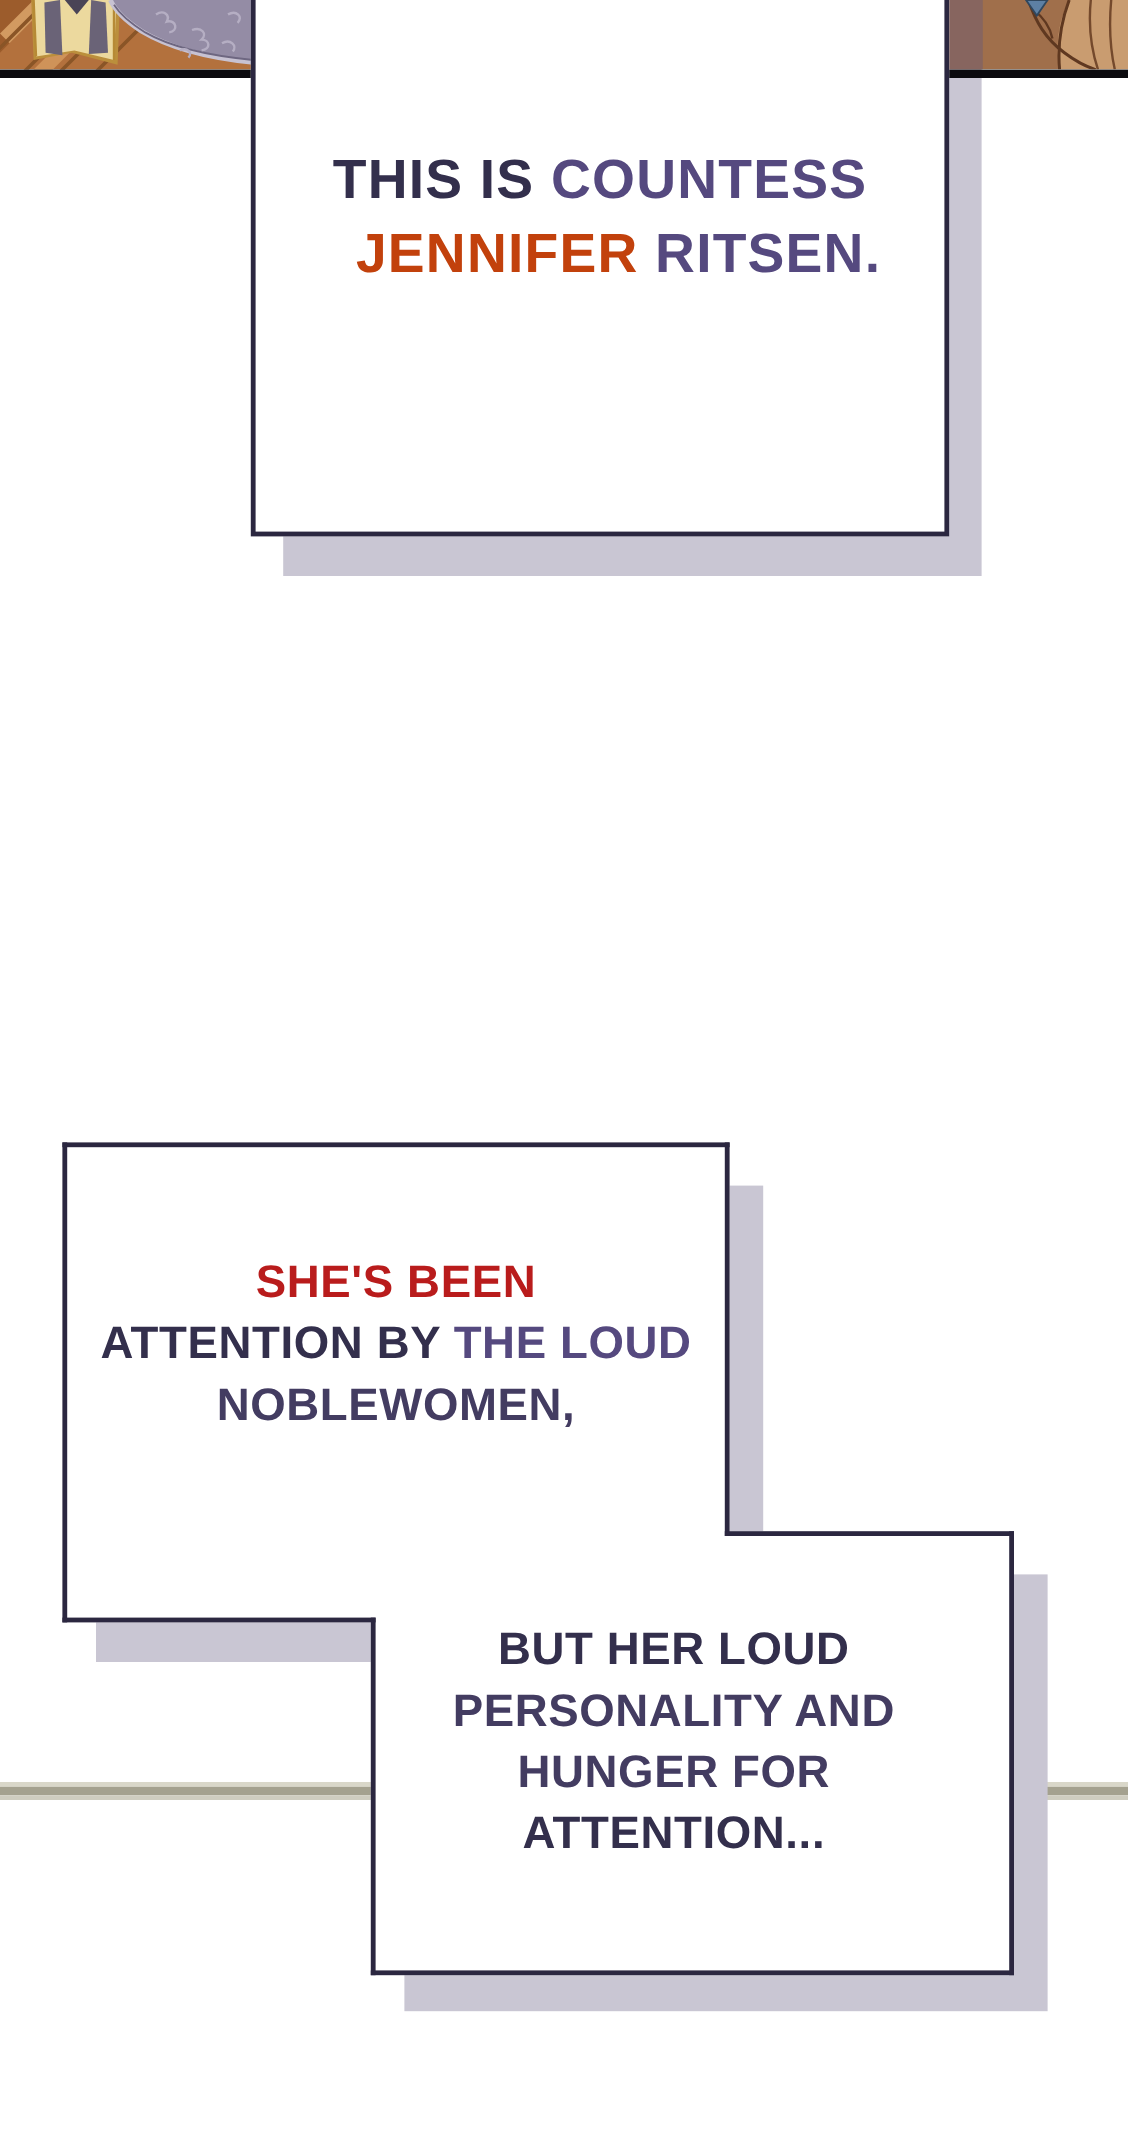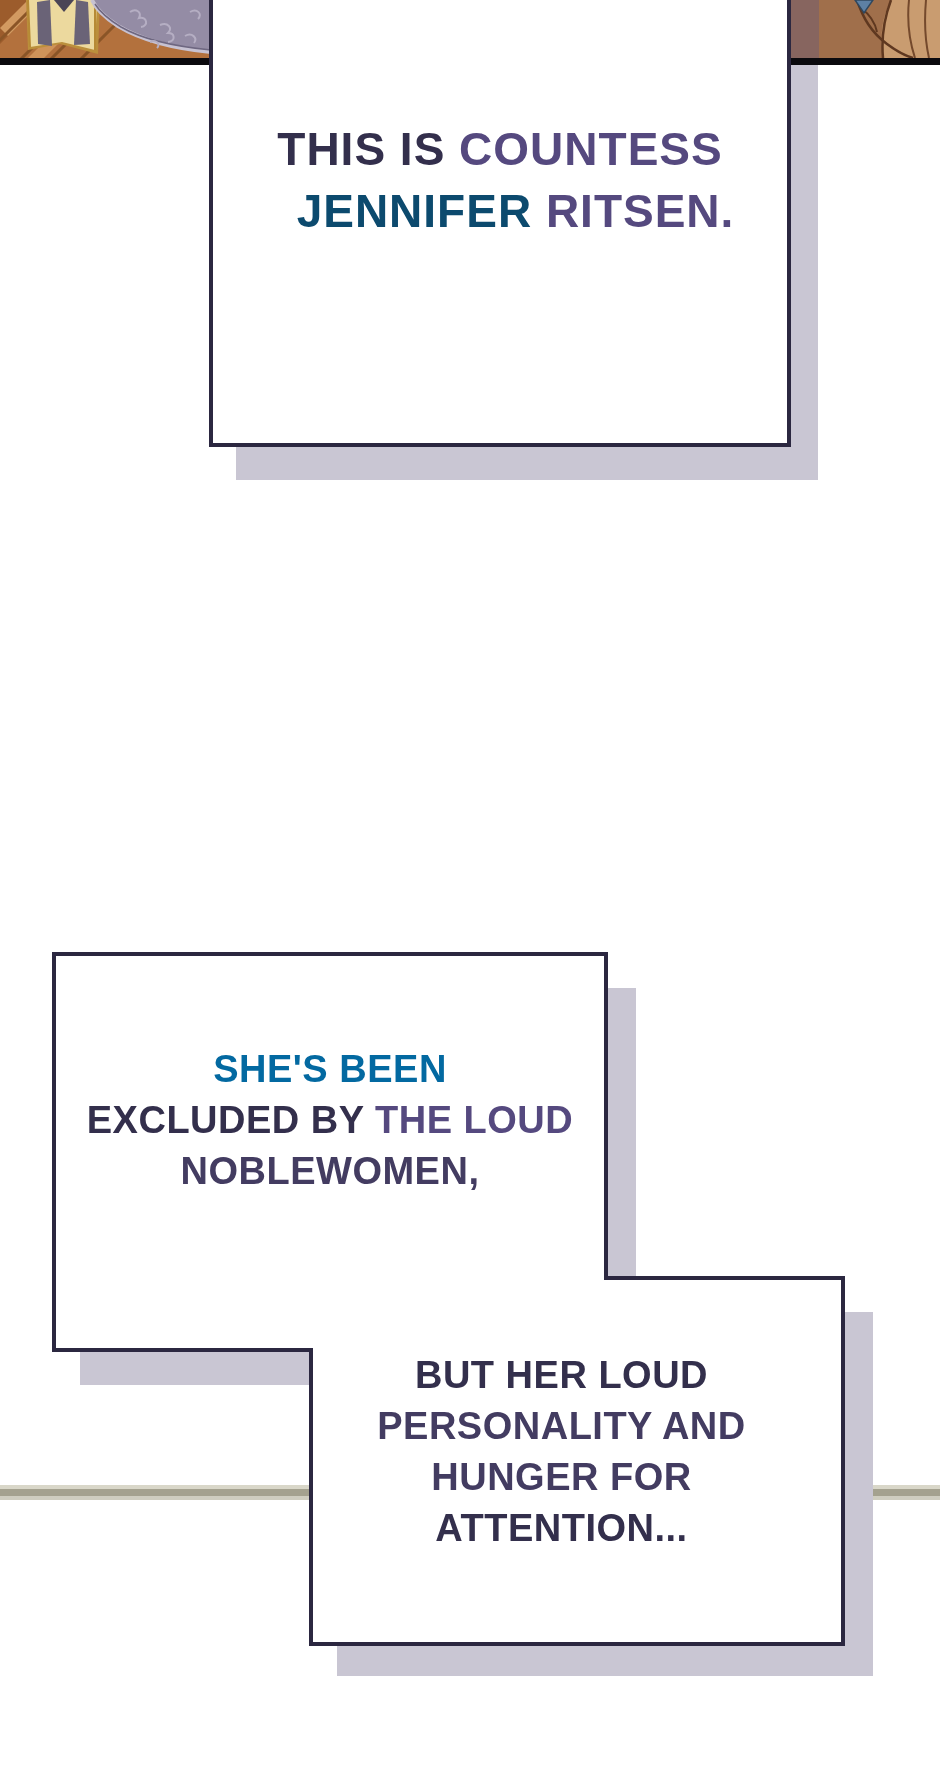--- a/index.html
+++ b/index.html
@@ -102,25 +102,25 @@
   <div id="b2-left" class="bseg"></div>
   <div id="b2-right" class="bseg"></div>
   <div id="b2-bottom" class="bseg"></div>
   <div id="b3-top" class="bseg"></div>
   <div id="b3-left" class="bseg"></div>
   <div id="b3-right" class="bseg"></div>
   <div id="b3-bottom" class="bseg"></div>
 
   <div id="text1" class="ntext">
       <div class="tline"><span style="color: rgb(51, 47, 76); margin-top: 45px;">THIS IS </span><span style="color: rgb(85, 73, 127);">COUNTESS</span></div>
-      <div class="tline"><span style="color: #0c4a6e; margin-left: 31px;">JENNIFER </span><span style="color: rgb(85, 73, 127);">RITSEN.</span></div>
+      <div class="tline"><span style="color: #c2410c; margin-left: 31px;">JENNIFER </span><span style="color: rgb(85, 73, 127);">RITSEN.</span></div>
     </div>
   <div id="text2" class="ntext">
-      <div class="tline"><span style="color: #0369a1;">SHE'S BEEN</span></div>
-      <div class="tline"><span style="color: rgb(51, 47, 76);">EXCLUDED BY </span><span style="color: rgb(85, 73, 127);">THE LOUD</span></div>
+      <div class="tline"><span style="color: #b91c1c;">SHE'S BEEN</span></div>
+      <div class="tline"><span style="color: rgb(51, 47, 76);">ATTENTION BY </span><span style="color: rgb(85, 73, 127);">THE LOUD</span></div>
       <div class="tline"><span style="color: rgb(67, 60, 97);">NOBLEWOMEN,</span></div>
     </div>
   <div id="text3" class="ntext">
       <div class="tline"><span style="color: rgb(51, 47, 76);">BUT HER LOUD</span></div>
       <div class="tline"><span style="color: rgb(67, 60, 97); margin-top: 29px;">PERSONALITY AND</span></div>
       <div class="tline"><span style="color: rgb(67, 60, 97);">HUNGER FOR</span></div>
       <div class="tline"><span style="color: rgb(51, 47, 76);">ATTENTION...</span></div>
     </div>
 
 </div>

